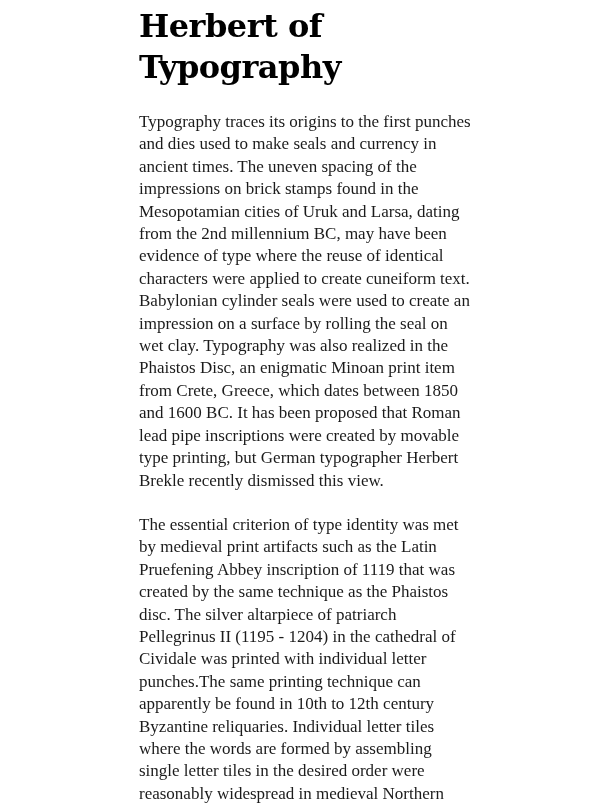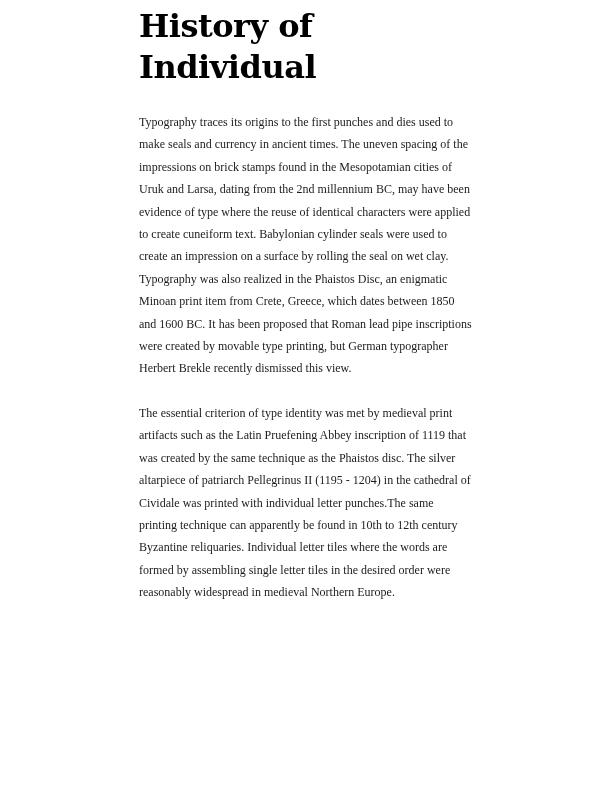--- a/index.html
+++ b/index.html
@@ -26,30 +26,30 @@
     font-weight: bold;
     font-size: 32px;
     line-height: 41px;
     letter-spacing: -0.5px;
     color: #000000;
     width: 300px;
   }
   .article-body p {
     margin: 0 0 22px 0;
     font-family: "Liberation Serif", "DejaVu Serif", serif;
-    font-size: 12px;
+    font-size: 17px;
     line-height: 22.4px;
     color: #1b1b1b;
     width: 334px;
   }
 </style>
 </head>
 <body>
 
 <div class="page">
   <div class="content">
-    <h1 class="article-title">History of Individual</h1>
+    <h1 class="article-title">Herbert of Typography</h1>
     <div class="article-body">
       <p>Typography traces its origins to the first punches and dies used to make seals and currency in ancient times. The uneven spacing of the impressions on brick stamps found in the Mesopotamian cities of Uruk and Larsa, dating from the 2nd millennium BC, may have been evidence of type where the reuse of identical characters were applied to create cuneiform text. Babylonian cylinder seals were used to create an impression on a surface by rolling the seal on wet clay. Typography was also realized in the Phaistos Disc, an enigmatic Minoan print item from Crete, Greece, which dates between 1850 and 1600 BC. It has been proposed that Roman lead pipe inscriptions were created by movable type printing, but German typographer Herbert Brekle recently dismissed this view.</p>
       <p>The essential criterion of type identity was met by medieval print artifacts such as the Latin Pruefening Abbey inscription of 1119 that was created by the same technique as the Phaistos disc. The silver altarpiece of patriarch Pellegrinus II (1195 - 1204) in the cathedral of Cividale was printed with individual letter punches.The same printing technique can apparently be found in 10th to 12th century Byzantine reliquaries. Individual letter tiles where the words are formed by assembling single letter tiles in the desired order were reasonably widespread in medieval Northern Europe.</p>
     </div>
   </div>
 </div>
 
 </body></html>

